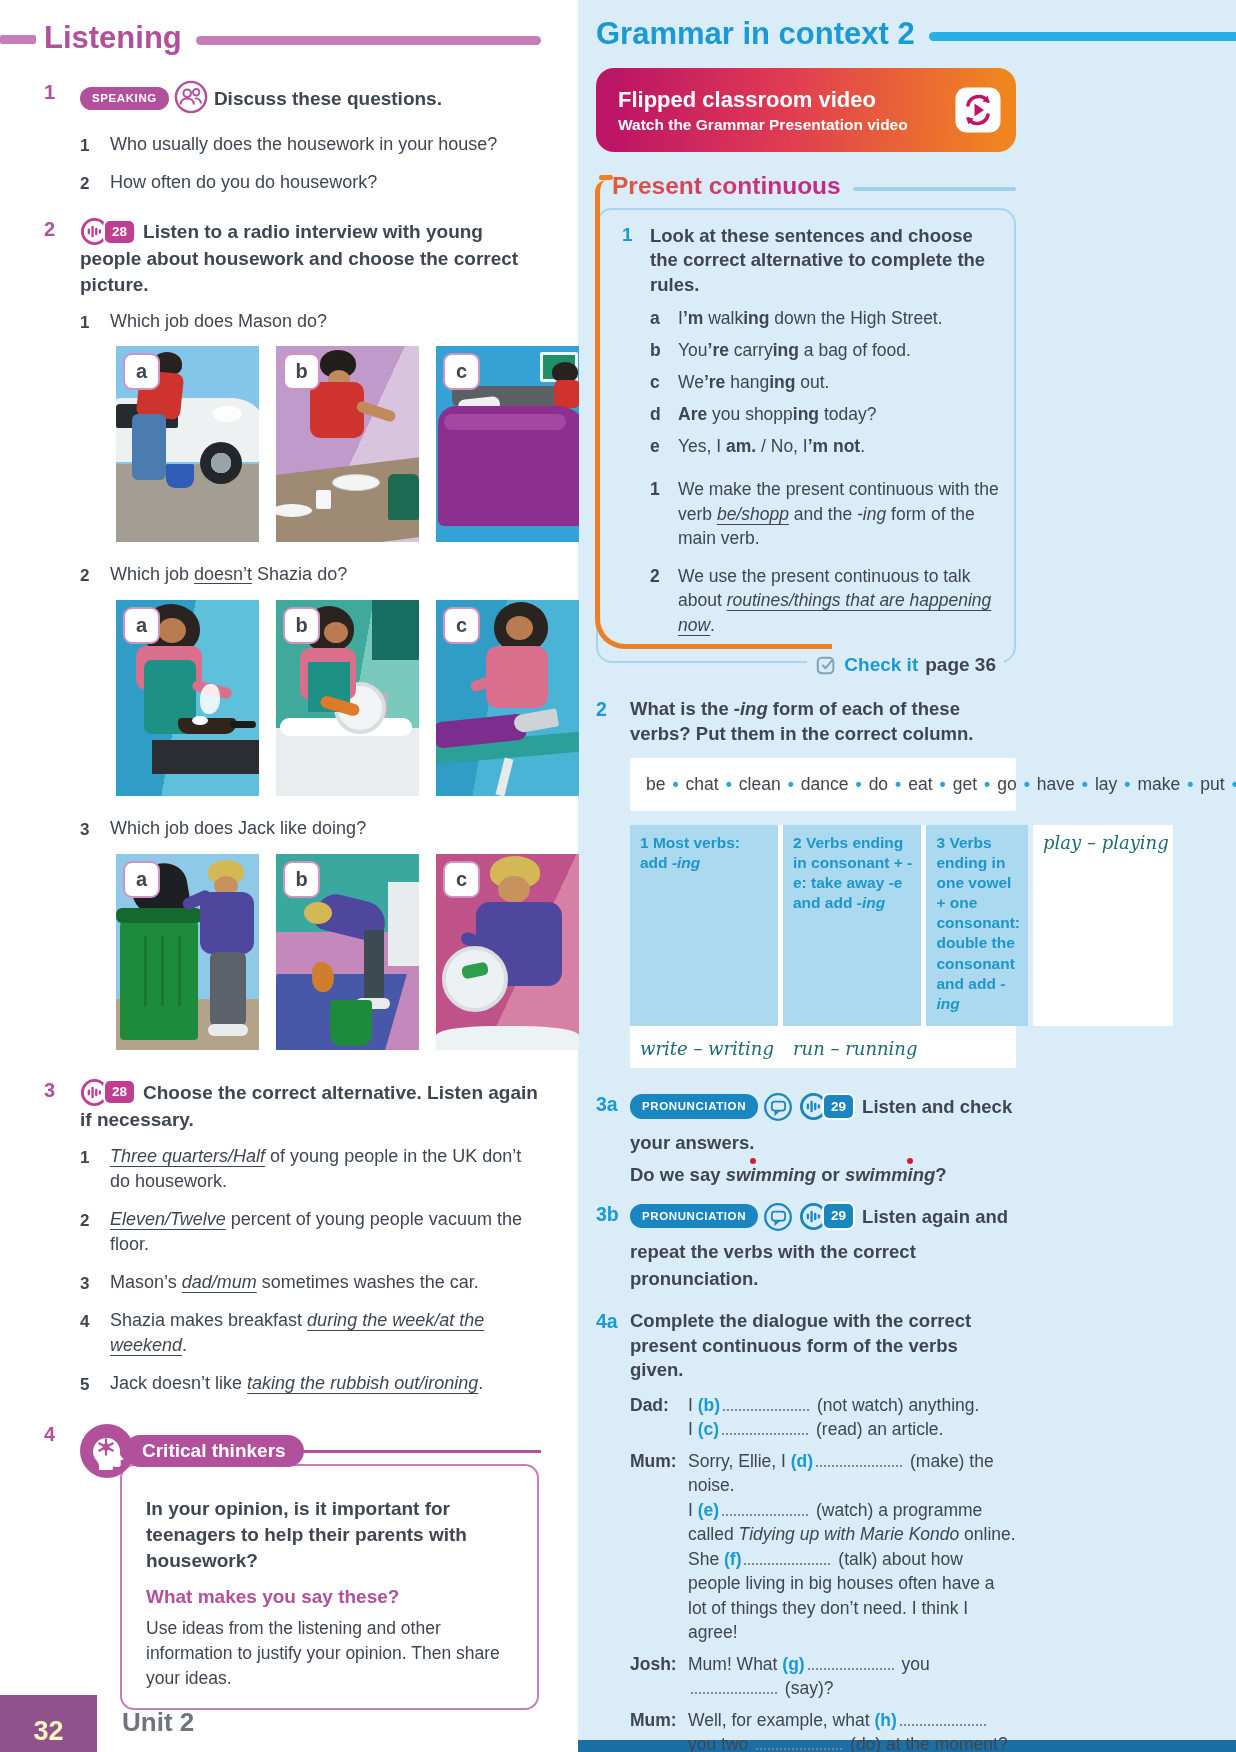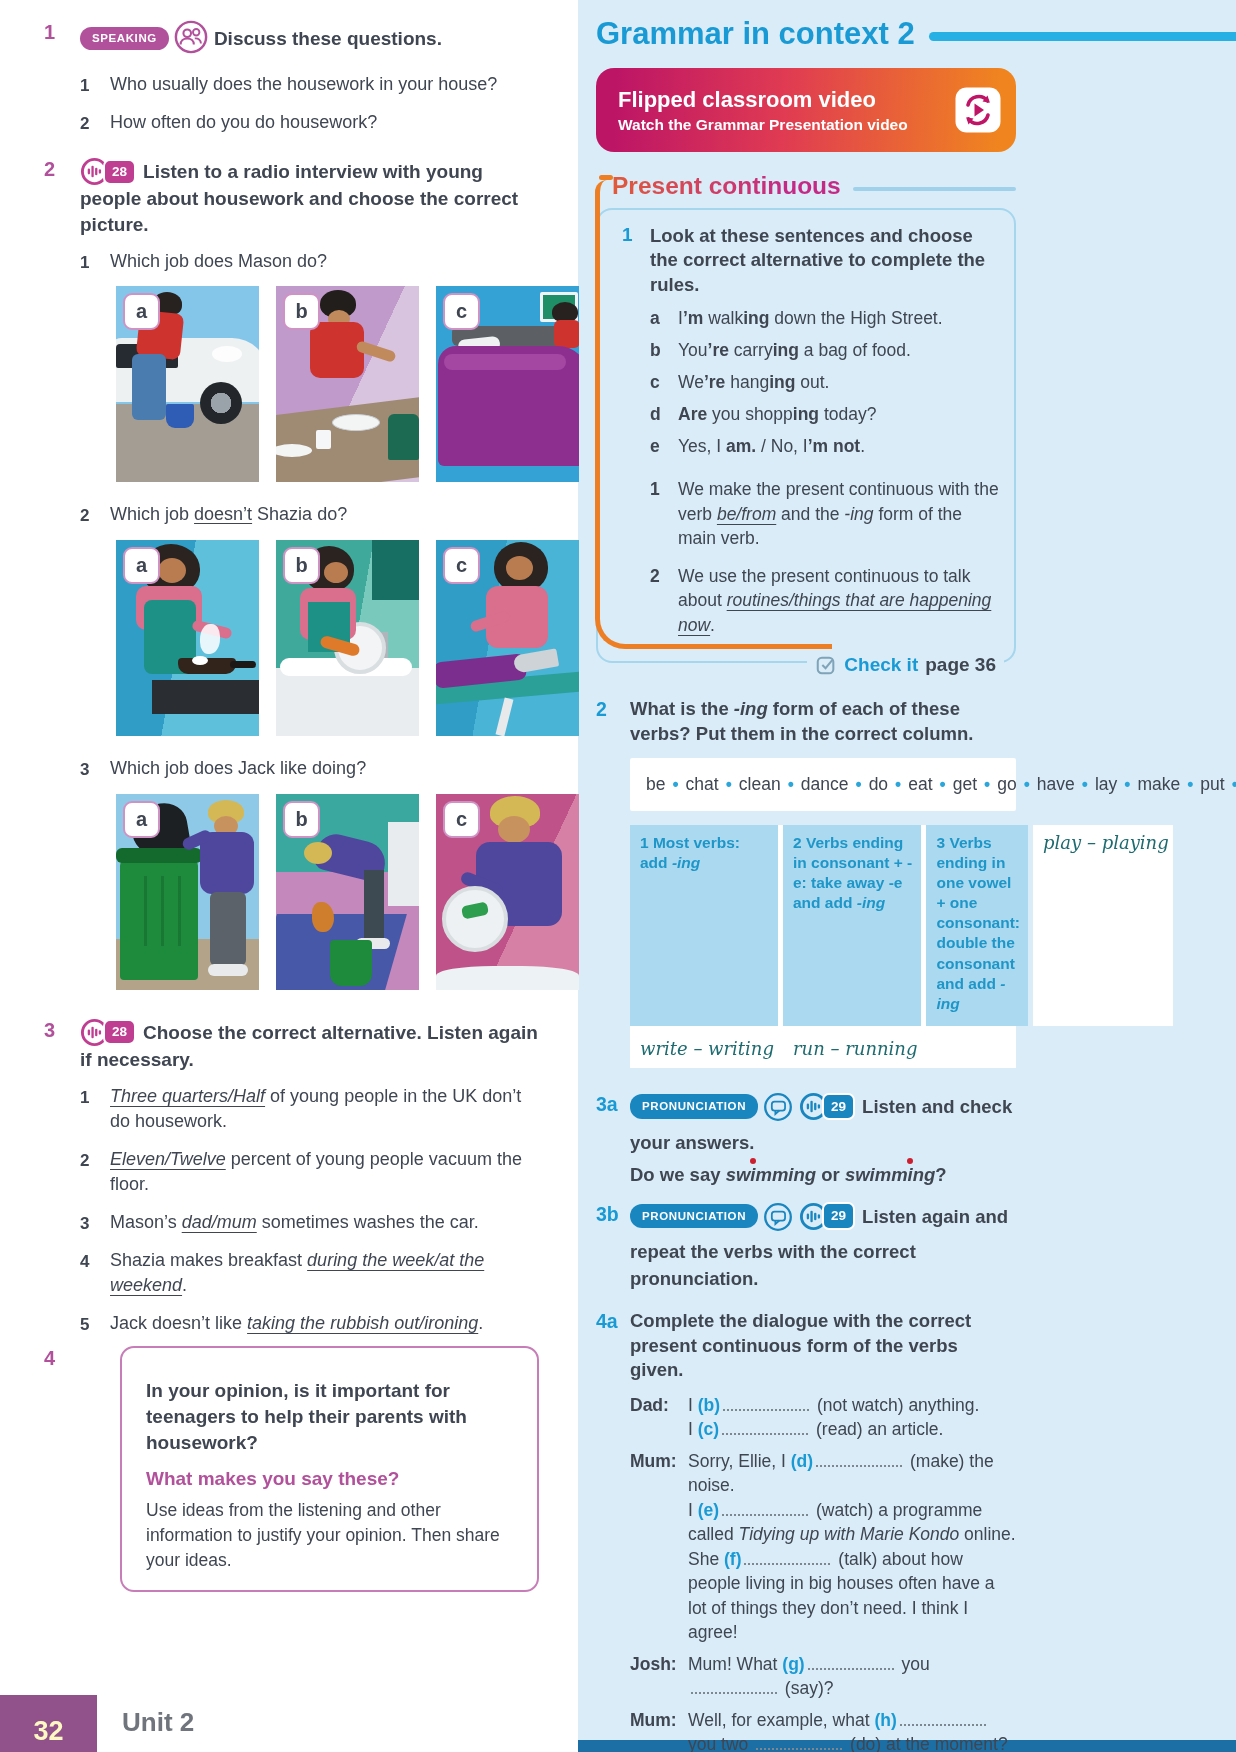--- a/index.html
+++ b/index.html
@@ -130,20 +130,25 @@
                  width:6px;height:6px;background:#cc2030;border-radius:50%;}
 </style>
 </head>
 <body>
 
 <div class="right-panel"></div>
 <div class="bottom-strip"></div>
 
 <div class="left-col">
 
+  <div class="l-header">
+    <span class="l-dash"></span>
+    <span class="l-title">Listening</span>
+    <span class="l-line"></span>
+  </div>
 
   <div class="ex">
     <span class="ex-num purple">1</span>
     <div class="instr">
       <span class="pill">SPEAKING</span><span class="icon-gap"><svg width="34" height="34" viewBox="0 0 36 36">
             <circle cx="18" cy="18" r="16" fill="#fff" stroke="#b2519b" stroke-width="2.6"></circle>
             <circle cx="14" cy="14" r="4" fill="none" stroke="#b2519b" stroke-width="2.2"></circle>
             <path d="M7 26c0-4 3-6.5 7-6.5s7 2.5 7 6.5" fill="none" stroke="#b2519b" stroke-width="2.2"></path>
             <circle cx="23.5" cy="13" r="3.4" fill="none" stroke="#b2519b" stroke-width="2"></circle>
             <path d="M22 19.5c3.5-.5 6.5 1.8 6.5 5.5" fill="none" stroke="#b2519b" stroke-width="2"></path>
@@ -330,20 +335,30 @@
     </div>
     <div class="sub"><span class="sub-num">1</span><span><span class="sg-iu">Three quarters/Half</span><span> of young people in the UK don’t do housework.</span></span></div>
     <div class="sub"><span class="sub-num">2</span><span><span class="sg-iu">Eleven/Twelve</span><span> percent of young people vacuum the floor.</span></span></div>
     <div class="sub"><span class="sub-num">3</span><span><span>Mason’s </span><span class="sg-iu">dad/mum</span><span> sometimes washes the car.</span></span></div>
     <div class="sub"><span class="sub-num">4</span><span><span>Shazia makes breakfast </span><span class="sg-iu">during the week/at the weekend</span><span>.</span></span></div>
     <div class="sub"><span class="sub-num">5</span><span><span>Jack doesn’t like </span><span class="sg-iu">taking the rubbish out/ironing</span><span>.</span></span></div>
   </div>
 
   <div class="ex" style="padding-left:0;margin-top:26px">
     <span class="ex-num purple">4</span>
+    <div class="ct-row">
+      <span class="ct-icon"><svg width="58" height="58" viewBox="0 0 58 58">
+            <circle cx="29" cy="29" r="27" fill="#b2519b"></circle>
+            <path d="M21 46c.5-3-.5-5-2.5-7.5A13.5 13.5 0 1 1 42 30c-.3 2.5.5 4 2 5.5l1.8 1.8-3.3 1.2.3 3.7c.1 1.9-1.2 3-3.1 2.8l-4.7-.4-.5 3.4H21z" fill="#fff"></path>
+            <circle cx="28" cy="25" r="3.4" fill="#b2519b"></circle>
+            <path d="M28 16.5v17M20.5 21l15 8M20.5 29l15-8" stroke="#b2519b" stroke-width="2.2" fill="none"></path>
+          </svg></span>
+      <span class="ct-pill">Critical thinkers</span>
+      <span class="ct-line"></span>
+    </div>
     <div class="ct-box">
       <div class="ct-q">In your opinion, is it important for teenagers to help their parents with housework?</div>
       <div class="ct-p">What makes you say these?</div>
       <div class="ct-b">Use ideas from the listening and other information to justify your opinion. Then share your ideas.</div>
     </div>
   </div>
 </div>
 
 <div class="right-col">
 
@@ -375,21 +390,21 @@
     <div class="rules-box">
       <span class="orange-l"></span>
       <div class="rb-ex">
         <span class="rb-num">1</span>
         <div class="rb-instr">Look at these sentences and choose the correct alternative to complete the rules.</div>
         <div class="abc"><span class="abc-letter">a</span><span><span>I</span><span class="sg-b">’m</span><span> walk</span><span class="sg-b">ing</span><span> down the High Street.</span></span></div>
         <div class="abc"><span class="abc-letter">b</span><span><span>You</span><span class="sg-b">’re</span><span> carry</span><span class="sg-b">ing</span><span> a bag of food.</span></span></div>
         <div class="abc"><span class="abc-letter">c</span><span><span>We</span><span class="sg-b">’re</span><span> hang</span><span class="sg-b">ing</span><span> out.</span></span></div>
         <div class="abc"><span class="abc-letter">d</span><span><span class="sg-b">Are</span><span> you shopp</span><span class="sg-b">ing</span><span> today?</span></span></div>
         <div class="abc"><span class="abc-letter">e</span><span><span>Yes, I </span><span class="sg-b">am.</span><span> / No, I</span><span class="sg-b">’m not</span><span>.</span></span></div>
-        <div class="rule" style="margin-top:20px"><span class="rule-num">1</span><span><span>We make the present continuous with the verb </span><span class="sg-iu">be/from</span><span> and the </span><span class="sg-i">-ing</span><span> form of the main verb.</span></span></div>
+        <div class="rule" style="margin-top:20px"><span class="rule-num">1</span><span><span>We make the present continuous with the verb </span><span class="sg-iu">be/shopp</span><span> and the </span><span class="sg-i">-ing</span><span> form of the main verb.</span></span></div>
         <div class="rule"><span class="rule-num">2</span><span><span>We use the present continuous to talk about </span><span class="sg-iu">routines/things that are happening now</span><span>.</span></span></div>
       </div>
       <div class="check-row">
         <span style="display:inline-flex">
             <svg width="22" height="22" viewBox="0 0 24 24">
               <rect x="3" y="4" width="17" height="17" rx="4.5" fill="none" stroke="#7fa3b8" stroke-width="2.2"></rect>
               <path d="M8 12l3.5 3.5L19 6.5" fill="none" stroke="#7fa3b8" stroke-width="2.2"></path>
             </svg>
           </span>
         <span class="check-label">Check it</span>

